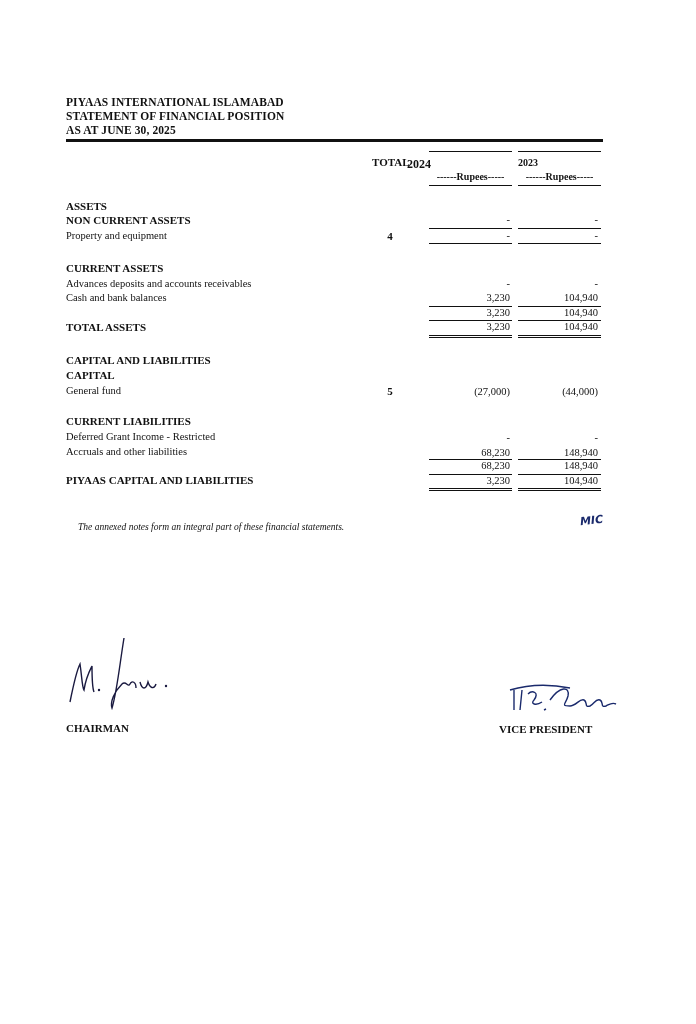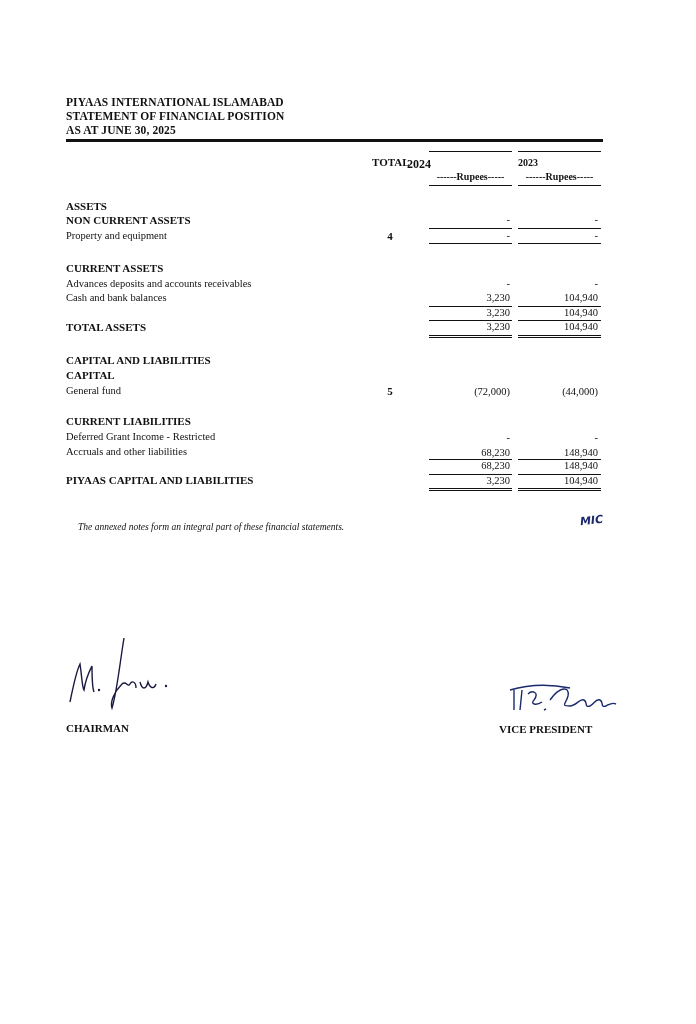--- a/index.html
+++ b/index.html
@@ -72,21 +72,21 @@
 <div class="abs lblb" style="top:321px">TOTAL ASSETS</div>
 <div class="abs num c1" style="top:321px">3,230</div>
 <div class="abs num c2" style="top:321px">104,940</div>
 <div class="abs dbl r1" style="top:335px"></div>
 <div class="abs dbl r2" style="top:335px"></div>
 
 <div class="abs lblb" style="top:354px">CAPITAL AND LIABILITIES</div>
 <div class="abs lblb" style="top:369px">CAPITAL</div>
 <div class="abs lbl" style="top:385px">General fund</div>
 <div class="abs note" style="top:385px">5</div>
-<div class="abs num c1" style="top:386px">(72,000)</div>
+<div class="abs num c1" style="top:386px">(27,000)</div>
 <div class="abs num c2" style="top:386px">(44,000)</div>
 
 <div class="abs lblb" style="top:415px">CURRENT LIABILITIES</div>
 <div class="abs lbl" style="top:431px">Deferred Grant Income - Restricted</div>
 <div class="abs num c1" style="top:432px">-</div>
 <div class="abs num c2" style="top:432px">-</div>
 <div class="abs lbl" style="top:446px">Accruals and other liabilities</div>
 <div class="abs num c1" style="top:447px">68,230</div>
 <div class="abs num c2" style="top:447px">148,940</div>
 <div class="abs rule r1" style="top:459px"></div>

